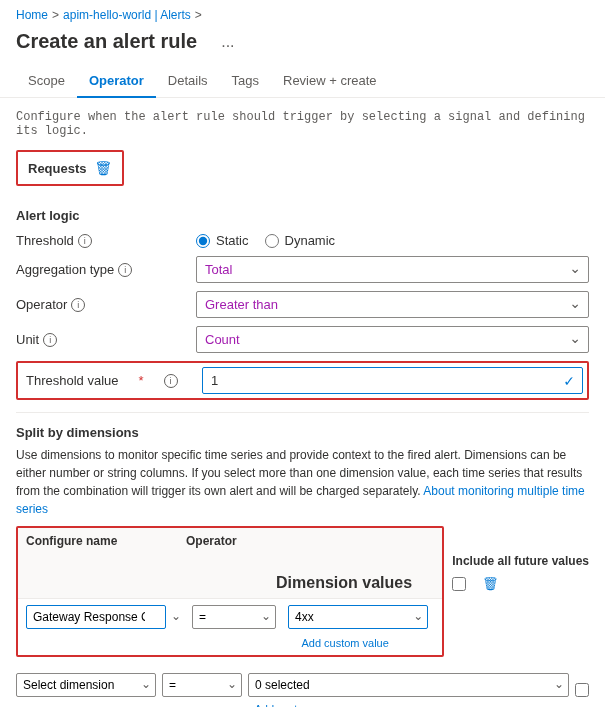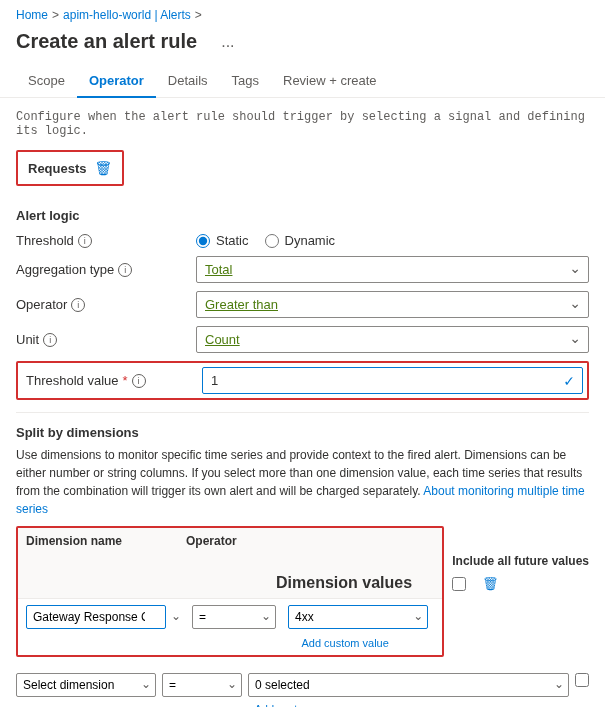--- a/index.html
+++ b/index.html
@@ -26,26 +26,26 @@
     
     .subsection-title { font-weight: 600; font-size: 13px; margin-bottom: 10px; }
     
     .form-row { display: flex; align-items: center; margin-bottom: 8px; }
     .form-label { width: 180px; font-size: 13px; color: #323130; display: flex; align-items: center; gap: 4px; flex-shrink: 0; }
     .info-icon { width: 14px; height: 14px; border-radius: 50%; border: 1px solid #605e5c; display: inline-flex; align-items: center; justify-content: center; font-size: 9px; color: #605e5c; cursor: pointer; flex-shrink: 0; }
     
     .radio-group { display: flex; align-items: center; gap: 16px; flex: 1; }
     .radio-item { display: flex; align-items: center; gap: 6px; cursor: pointer; }
     .radio-input { width: 14px; height: 14px; accent-color: #0078d4; }
-    .select-dropdown { width: 100%; padding: 5px 28px 5px 8px; border: 1px solid #8a8886; border-radius: 2px; font-size: 13px; color: #4d7c0f; background: #fff; appearance: none; cursor: pointer; text-decoration: underline; }
+    .select-dropdown { width: 100%; padding: 5px 28px 5px 8px; border: 1px solid #8a8886; border-radius: 2px; font-size: 13px; color: #a21caf; background: #fff; appearance: none; cursor: pointer; }
     .select-wrapper { position: relative; flex: 1; }
     .select-wrapper::after { content: '⌄'; position: absolute; right: 8px; top: 50%; transform: translateY(-60%); pointer-events: none; color: #605e5c; font-size: 14px; }
     
     .threshold-row { display: flex; align-items: center; margin-bottom: 8px; border: 2px solid #d32f2f; border-radius: 2px; padding: 4px 4px; }
-    .threshold-label { width: 180px; font-size: 13px; color: #323130; display: flex; align-items: center; gap: 4px; flex-shrink: 0; padding-left: 4px; }
+    .threshold-label { width: 180px; font-size: 13px; color: #323130; display: flex; align-items: center; gap: 20px; flex-shrink: 0; padding-left: 4px; }
     .threshold-input-wrapper { flex: 1; position: relative; }
     .threshold-input { width: 100%; padding: 5px 28px 5px 8px; border: 1px solid #0078d4; border-radius: 2px; font-size: 13px; color: #323130; outline: none; }
     .threshold-check { position: absolute; right: 8px; top: 50%; transform: translateY(-50%); color: #0078d4; font-size: 14px; }
     
     .divider { border: none; border-top: 1px solid #edebe9; margin: 12px 0; }
     
     .split-title { font-weight: 600; font-size: 13px; margin-bottom: 6px; }
     .split-desc { font-size: 12px; color: #323130; margin-bottom: 8px; line-height: 1.5; }
     .split-desc a { color: #0078d4; text-decoration: none; }
     
@@ -186,21 +186,21 @@
     <div class="split-title">Split by dimensions</div>
     <p class="split-desc">
       <span>Use dimensions to monitor specific time series and provide context to the fired alert. Dimensions can be either number or string columns. If you select more than one dimension value, each time series that results from the combination will trigger its own alert and will be charged separately.</span>
       <a href="#" style="color:#0078d4;text-decoration:none;">About monitoring multiple time series</a>
     </p>
 
     <div style="display:flex; align-items:flex-start; gap:8px; margin-bottom:8px;">
       <div class="dim-table-container" style="flex:1;">
 
         <div class="dim-table-header">
-          <div class="dim-col-name">Dimension name</div>
+          <div class="dim-col-name">Configure name</div>
           <div class="dim-col-op">Operator</div>
           <div class="dim-col-val">Dimension values</div>
         </div>
 
         <div>
           <div class="outer-dim-row">
             <div class="dim-cell-name">
               <div class="dim-select-wrapper">
                 <select class="dim-select-sm" style="width:140px;border-color:#0078d4;">
                   <option>Gateway Response C...</option>
@@ -232,21 +232,21 @@
         <div style="display:flex;align-items:center;gap:8px;">
           <span style="font-size:12px;font-weight:600;">Include all future values</span>
         </div>
         <div style="display:flex;align-items:center;gap:8px;padding-top:4px;">
           <input type="checkbox" class="checkbox-input" style="">
           <span class="dim-delete">🗑</span>
         </div>
       </div>
     </div>
 
-    <div style="display:flex;align-items:flex-start;gap:6px;margin-bottom:4px;">
+    <div style="display:flex;align-items:flex-end;gap:6px;margin-bottom:4px;">
       <div class="dim-select-wrapper" style="width:140px;">
         <select class="dim-select-sm">
           <option>Select dimension</option>
         </select>
       </div>
       <div class="dim-select-wrapper" style="width:80px;">
         <select class="dim-select-sm">
           <option>=</option>
         </select>
       </div>

